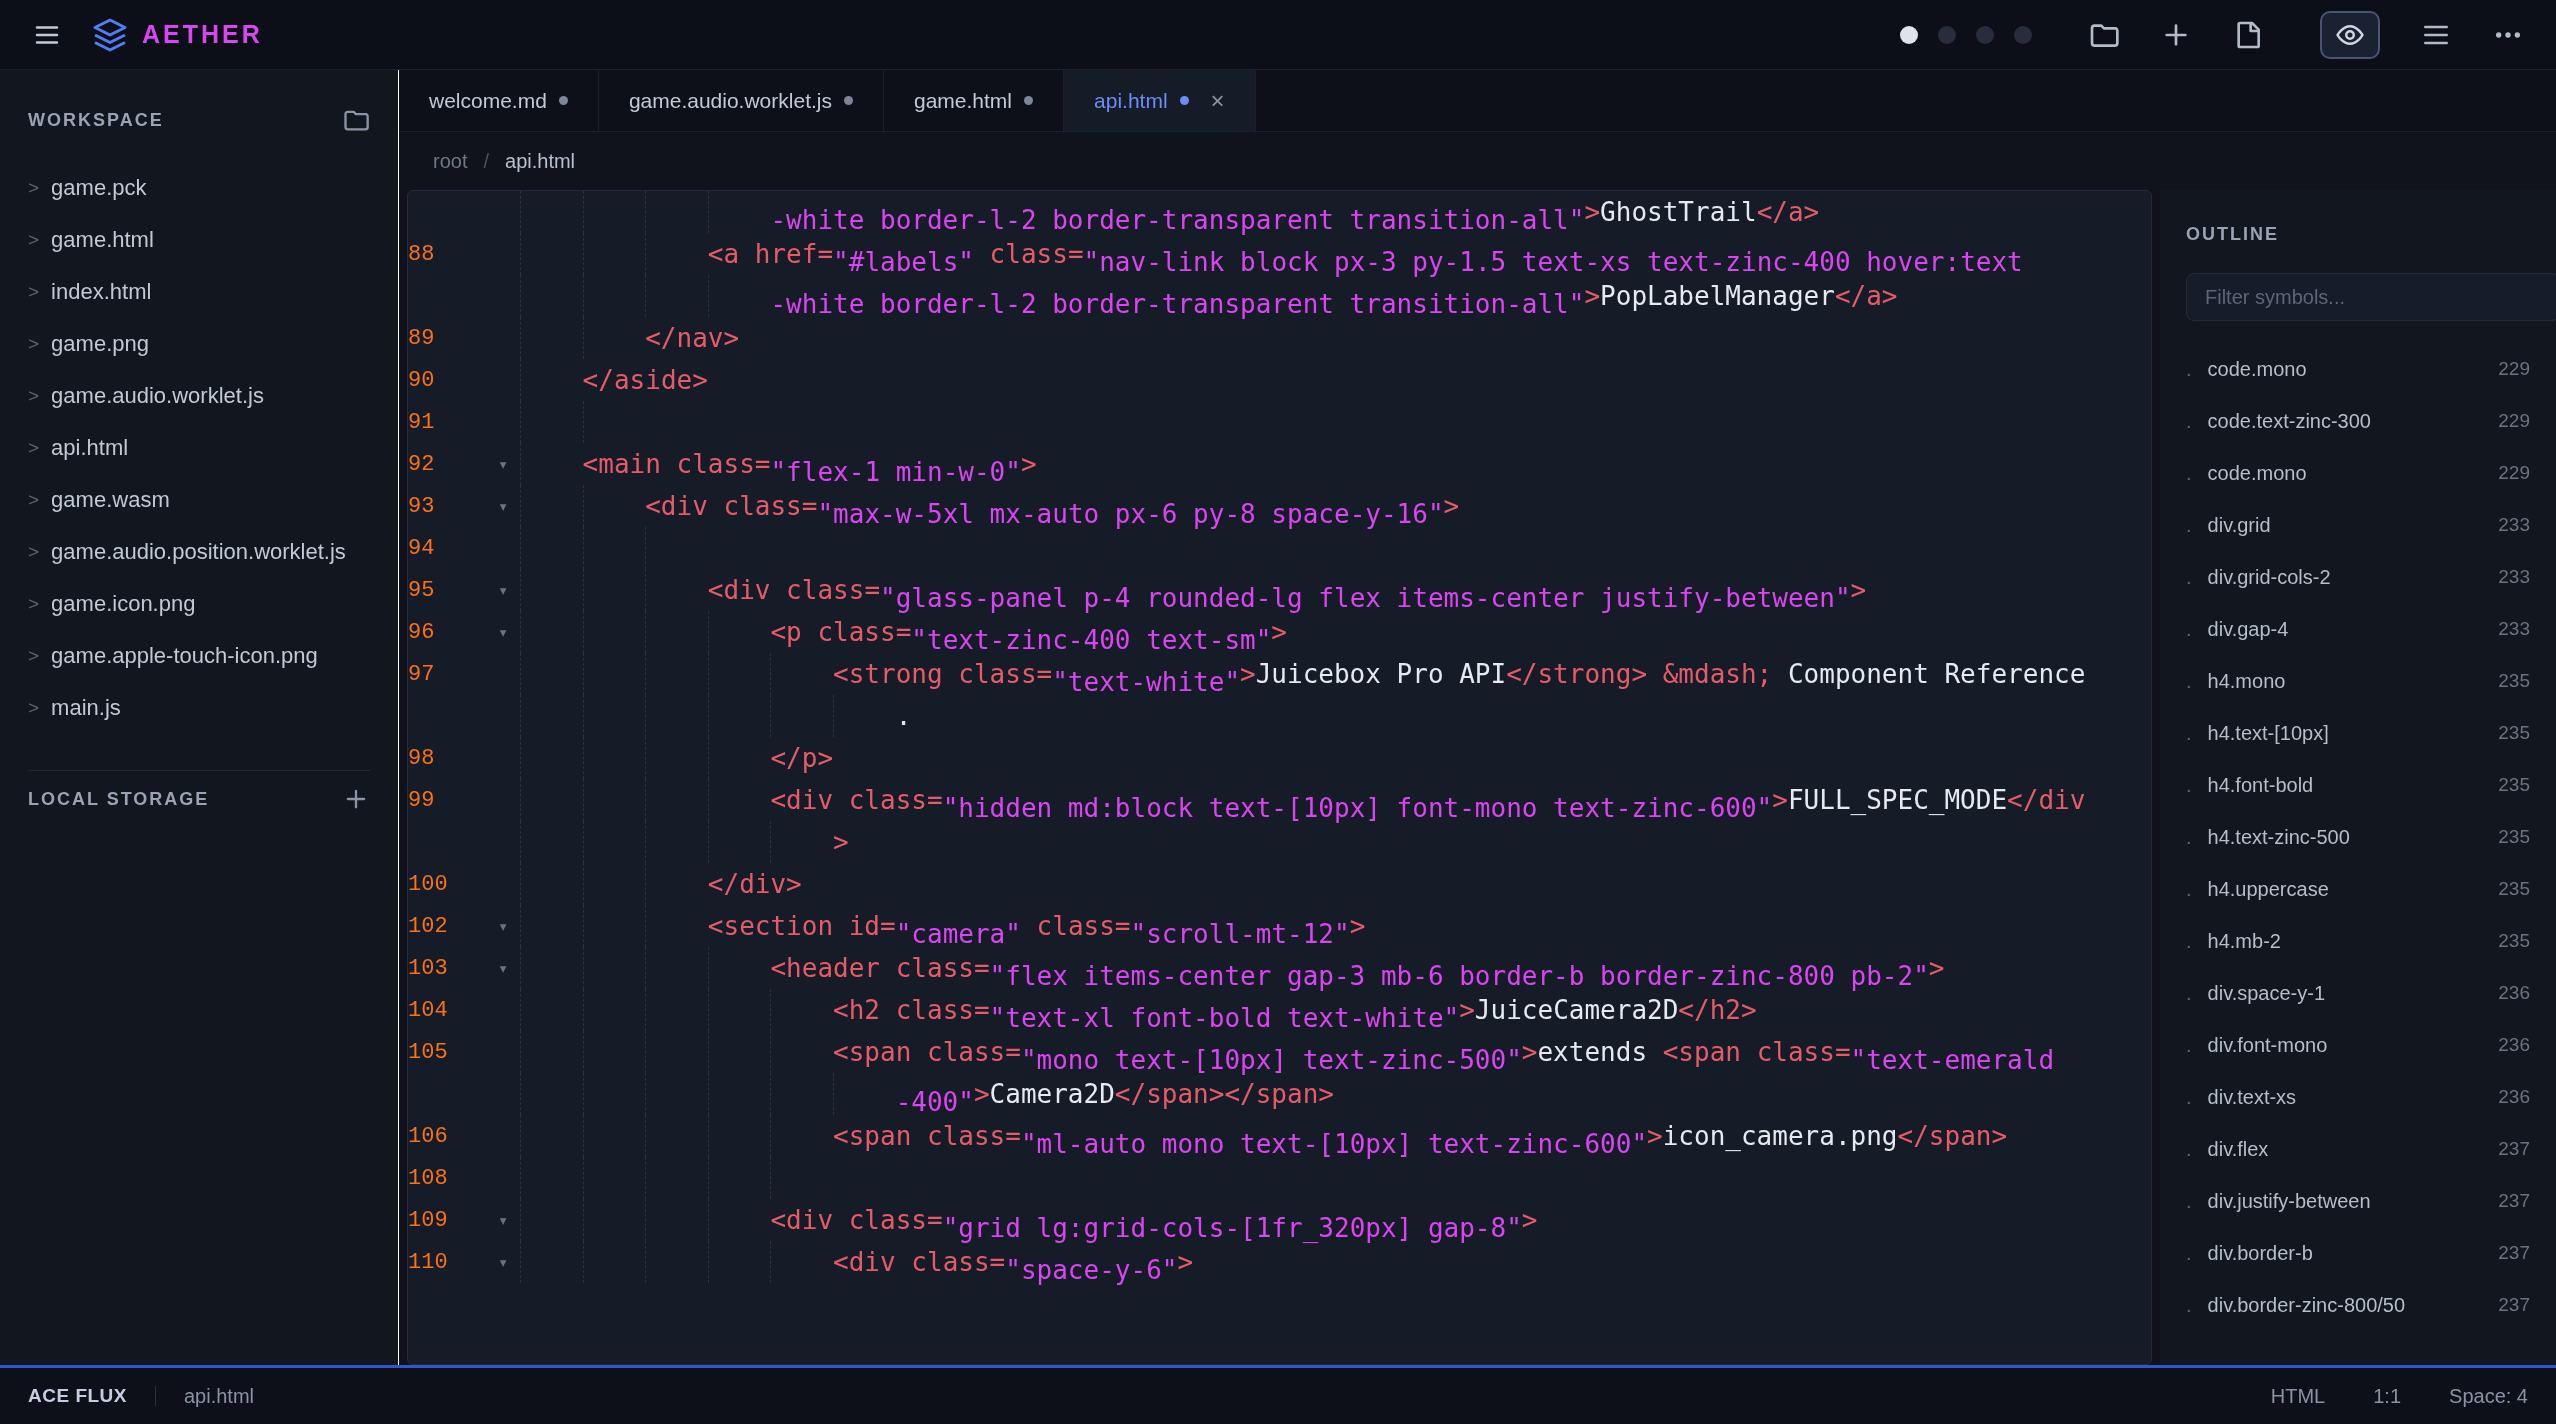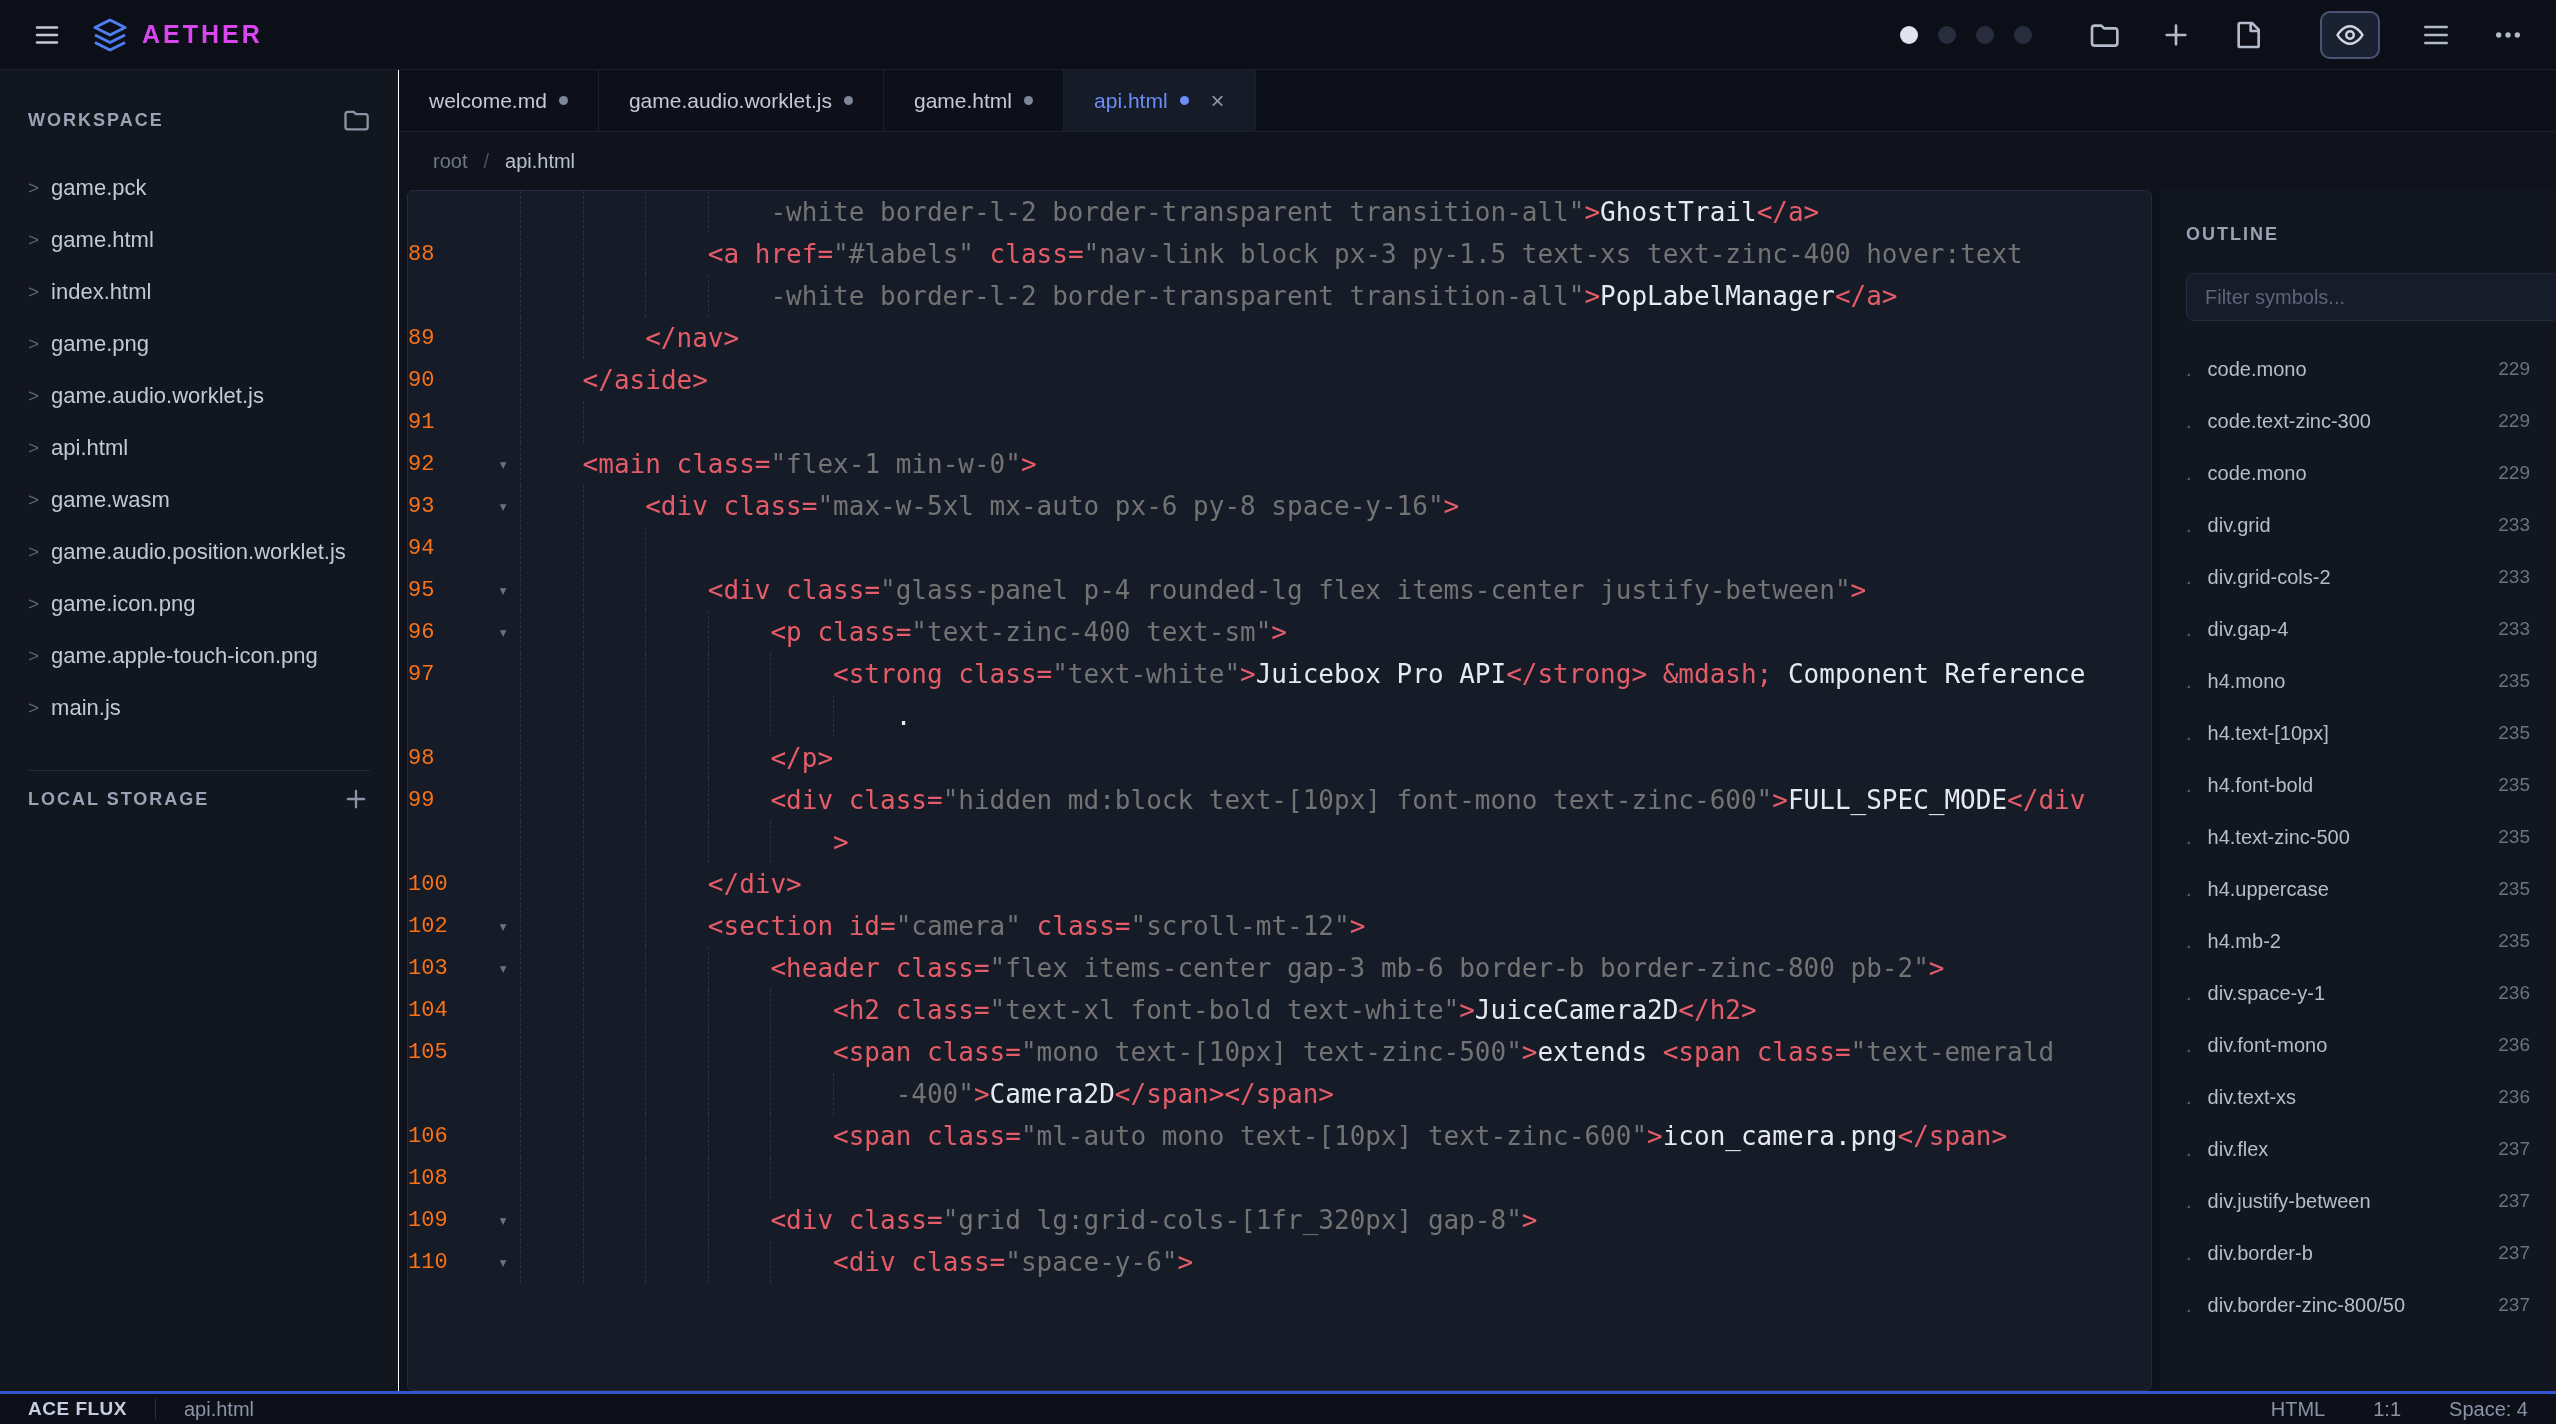--- a/index.html
+++ b/index.html
@@ -60,38 +60,38 @@
   .row { display:flex; height:42px; }
   .gutter { width:112px; flex:none; display:flex; align-items:center; }
   .lnum { flex:1; color:#f97316; font-size:22px;
           font-family:Liberation Mono, monospace; }
   .fold { width:34px; text-align:center; color:#6a7386; font-size:17px; }
   .code { display:flex; align-items:stretch; min-width:0; }
   .code span { white-space:pre; line-height:42px; }
   .guide { width:4ch; flex:none; border-left:1px dashed #2b3242; }
   .tag  { color:#e45c68; }
   .attr { color:#e45c68; }
-  .str  { color:#737373; }
+  .str  { color:#d946ef;margin-top:8px; }
   .txt  { color:#e6e9f0; }
   .ent  { color:#e45c68; }
 
   
   .outline { width:396px; flex:none; background:#12161f; padding:34px 26px 0 26px; overflow:hidden; }
   .filter { margin-top:28px; height:48px; width:calc(100% + 30px); background:#171c2a;
             border:1px solid #242b3c; border-radius:8px; color:#9aa2b2; font-size:20px;
             padding:0 18px; outline:none; font-family:"Liberation Sans", sans-serif; }
   .filter::placeholder { color:#5d6578; }
   .outline-list { margin-top:22px; }
   .sym-row { display:flex; align-items:center; height:52px; gap:16px; font-size:20px;
              color:#b6bdcb; cursor:pointer; }
   .sym-dot { color:#5d6578; }
   .sym-num { margin-left:auto; color:#6b7280; font-size:19px; }
 
   
-  .statusbar { height:33px; flex:none; background:#0d1019; border-top:3px solid #3554cf;
+  .statusbar { height:59px; flex:none; background:#0d1019; border-top:3px solid #3554cf;
                display:flex; align-items:center; padding:0 28px; gap:28px; font-size:20px;
                color:#8a93a5; }
   .app-name { color:#c6cde0; font-weight:bold; font-size:19px; letter-spacing:0.5px; }
   .vsep { width:1px; height:20px; background:#2a3140; }
   .status-right { margin-left:auto; display:flex; gap:48px; }
 
   svg { display:block; }
 </style>
 </head>
 <body>

